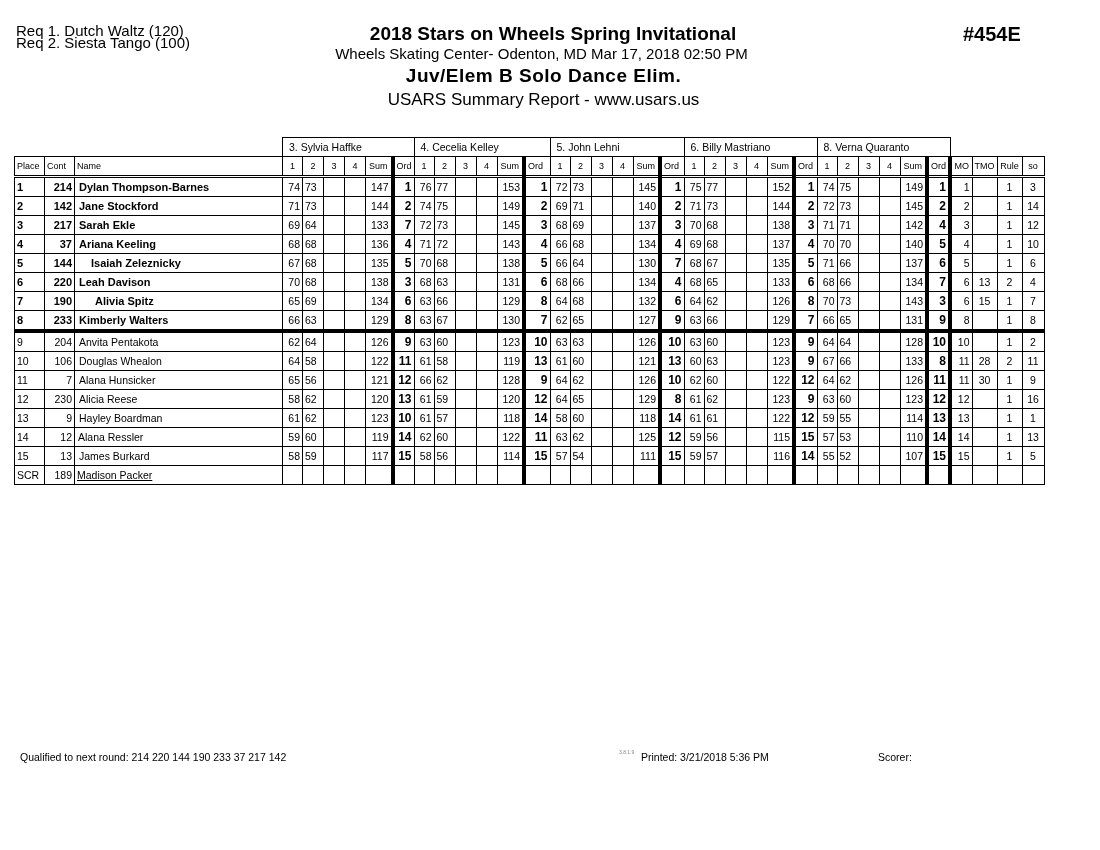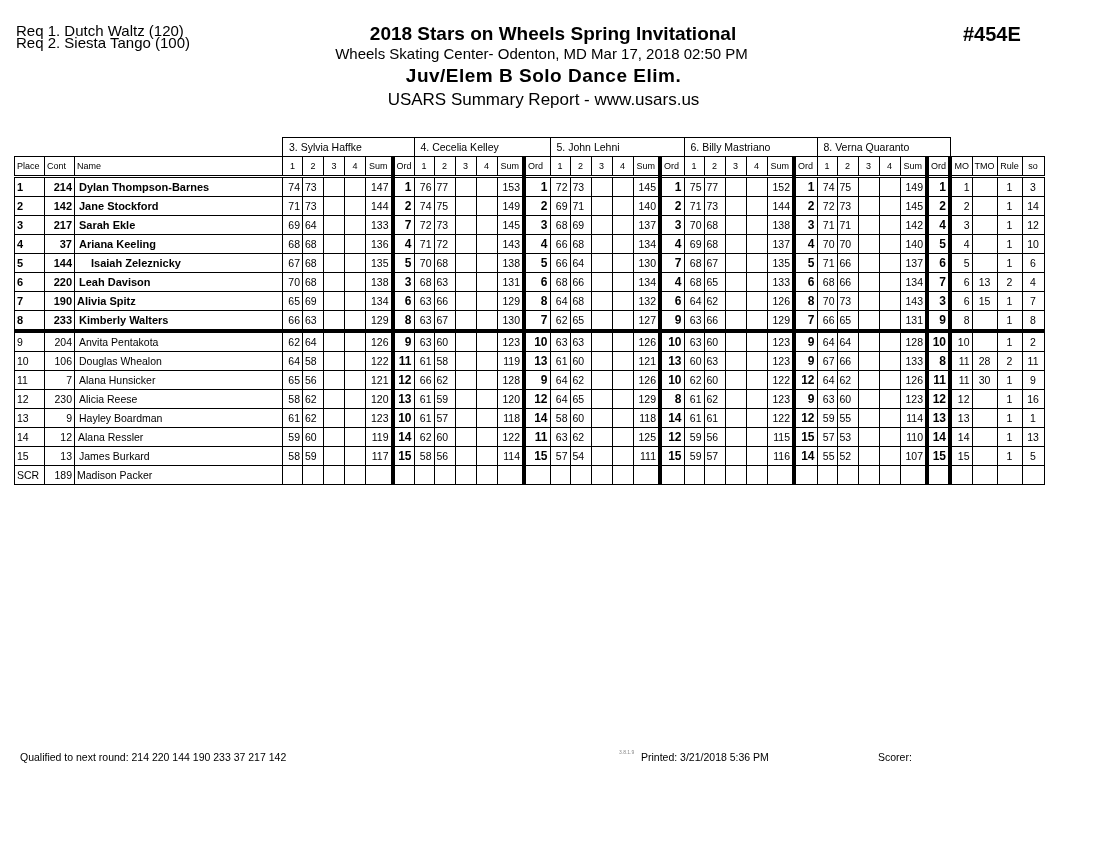--- a/index.html
+++ b/index.html
@@ -364,21 +364,21 @@
         <td class="r">134</td>
         <td class="ord">7</td>
         <td class="r mo">6</td>
         <td class="c">13</td>
         <td class="c">2</td>
         <td class="c">4</td>
       </tr>
       <tr class="bold ">
         <td class="l pl">7</td>
         <td class="r ct">190</td>
-        <td class="l nm" style="padding-left: 2px;">Alivia Spitz</td>
+        <td class="l nm" style="padding-left: 20px;">Alivia Spitz</td>
         <td class="r">65</td>
         <td class="l">69</td>
         <td class="r"></td>
         <td class="r"></td>
         <td class="r">134</td>
         <td class="ord">6</td>
         <td class="r">63</td>
         <td class="l">66</td>
         <td class="r"></td>
         <td class="r"></td>
@@ -715,21 +715,21 @@
         <td class="r">107</td>
         <td class="ord">15</td>
         <td class="r mo">15</td>
         <td class="c"></td>
         <td class="c">1</td>
         <td class="c">5</td>
       </tr>
       <tr class="">
         <td class="l pl">SCR</td>
         <td class="r ct">189</td>
-        <td class="l nm" style="">Madison Packer</td>
+        <td class="l nm" style=" text-decoration: underline;">Madison Packer</td>
         <td class="r"></td>
         <td class="l"></td>
         <td class="r"></td>
         <td class="r"></td>
         <td class="r"></td>
         <td class="ord"></td>
         <td class="r"></td>
         <td class="l"></td>
         <td class="r"></td>
         <td class="r"></td>

